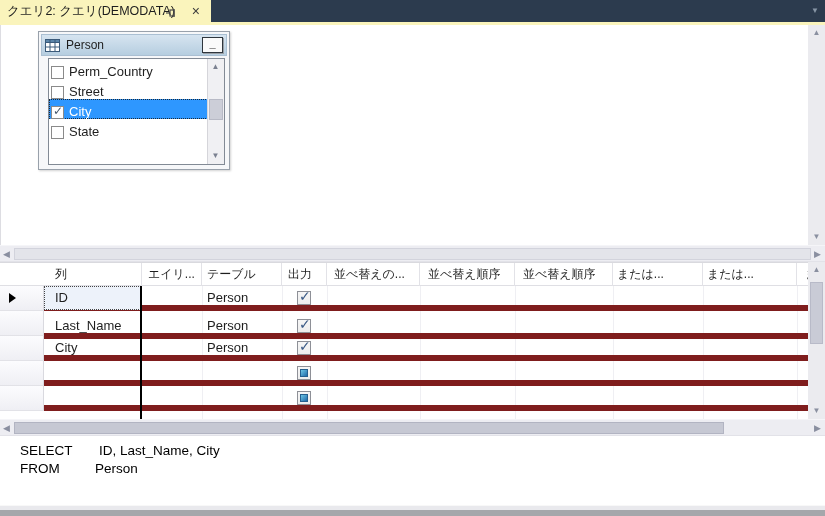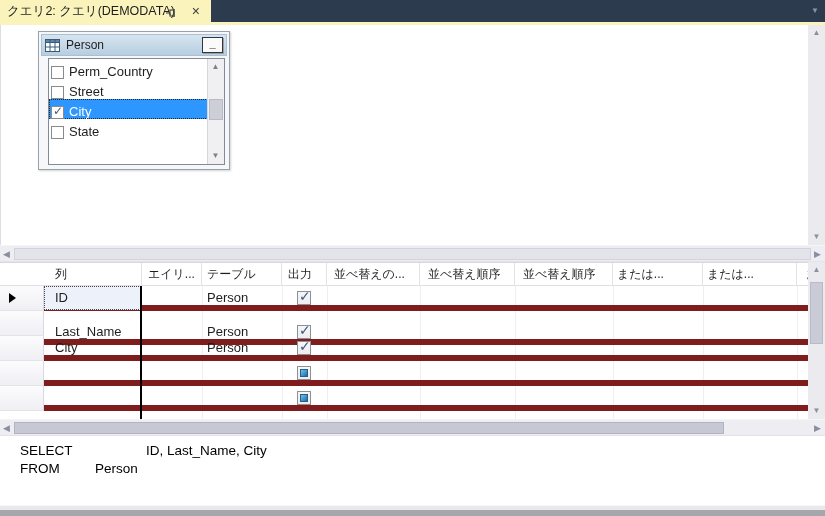--- a/index.html
+++ b/index.html
@@ -197,21 +197,21 @@
       <div class="rhc"></div>
     </div>
 
     <div class="grow" style="top:0;">
       <div class="focuscell"></div>
       <span class="gcell c-col">ID</span>
       <span class="gcell" style="left:102px;"></span>
       <span class="gcell c-table">Person</span>
       <span class="gcb" data-state="checked"></span>
     </div>
-    <div class="grow" style="top:34px;">
+    <div class="grow" style="top:28px;">
       <span class="gcell c-col">Last_Name</span>
       <span class="gcell" style="left:102px;"></span>
       <span class="gcell c-table">Person</span>
       <span class="gcb" data-state="checked"></span>
     </div>
     <div class="grow" style="top:50px;">
       <span class="gcell c-col">City</span>
       <span class="gcell" style="left:102px;"></span>
       <span class="gcell c-table">Person</span>
       <span class="gcb" data-state="checked"></span>
@@ -237,21 +237,21 @@
   </div>
 
   <div class="sb-h hsb2">
     <span class="arr" style="left:3px;">◀</span>
     <div class="thumb-h" style="left:14px;width:710px;"></div>
     <span class="arr" style="right:4px;">▶</span>
   </div>
 
   <div class="sqlpane">
     <span class="sql-kw" style="top:7px;">SELECT</span>
-    <span class="sql-tx" style="top:7px;left:99px;margin-left:47px;">ID, Last_Name, City</span>
+    <span class="sql-tx" style="top:7px;left:99px;">ID, Last_Name, City</span>
     <span class="sql-kw" style="top:25px;">FROM</span>
     <span class="sql-tx" style="top:25px;">Person</span>
   </div>
 
   <div class="strip-light"></div>
   <div class="strip-gray"></div>
 
 </div>
 
 </body></html>

